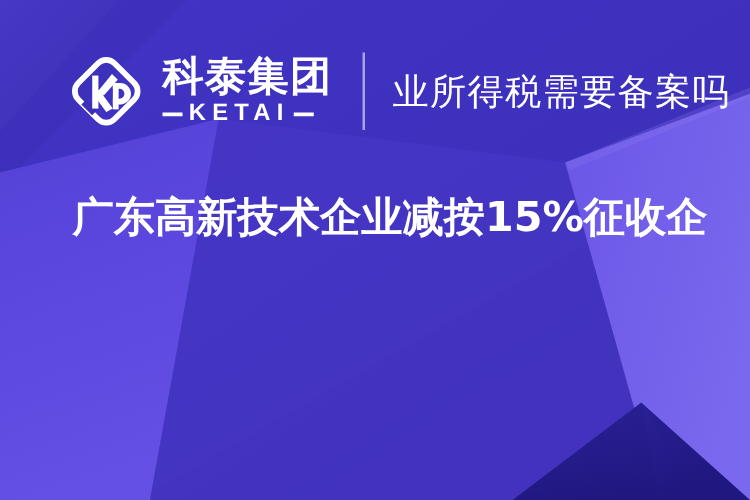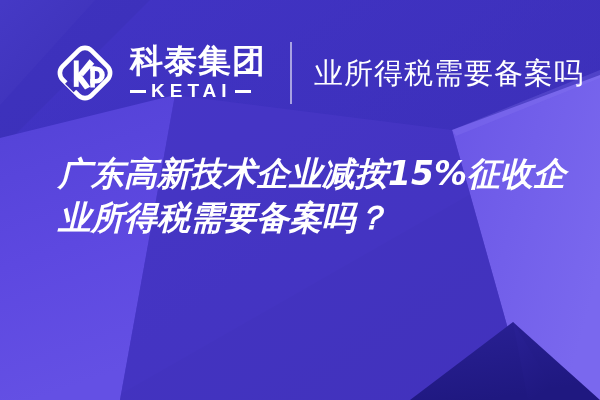--- a/index.html
+++ b/index.html
@@ -123,21 +123,20 @@
     margin-top: 4px;
     white-space: nowrap;
   }
 
   
   .headline {
     position: absolute;
     left: 58px;
     top: 152px;
     width: 520px;
-    font-style: italic;
   }
   .headline-line {
     font-family: "DejaVu Sans", "Liberation Sans", sans-serif;
     font-size: 33px;
     line-height: 44px;
     font-weight: bold;
     color: #ffffff;
     letter-spacing: 0px;
     white-space: nowrap;
   }
@@ -234,16 +233,15 @@
 
     <div class="divider"></div>
 
     <div class="tagline">
       <div class="tagline-main">业所得税需要备案吗</div>
     </div>
   </div>
 
   <div class="headline">
     <div class="headline-line">广东高新技术企业减按15%征收企</div>
-    <div class="headline-line">业所得税需要备案吗？</div>
   </div>
 
 </div>
 
 </body></html>

